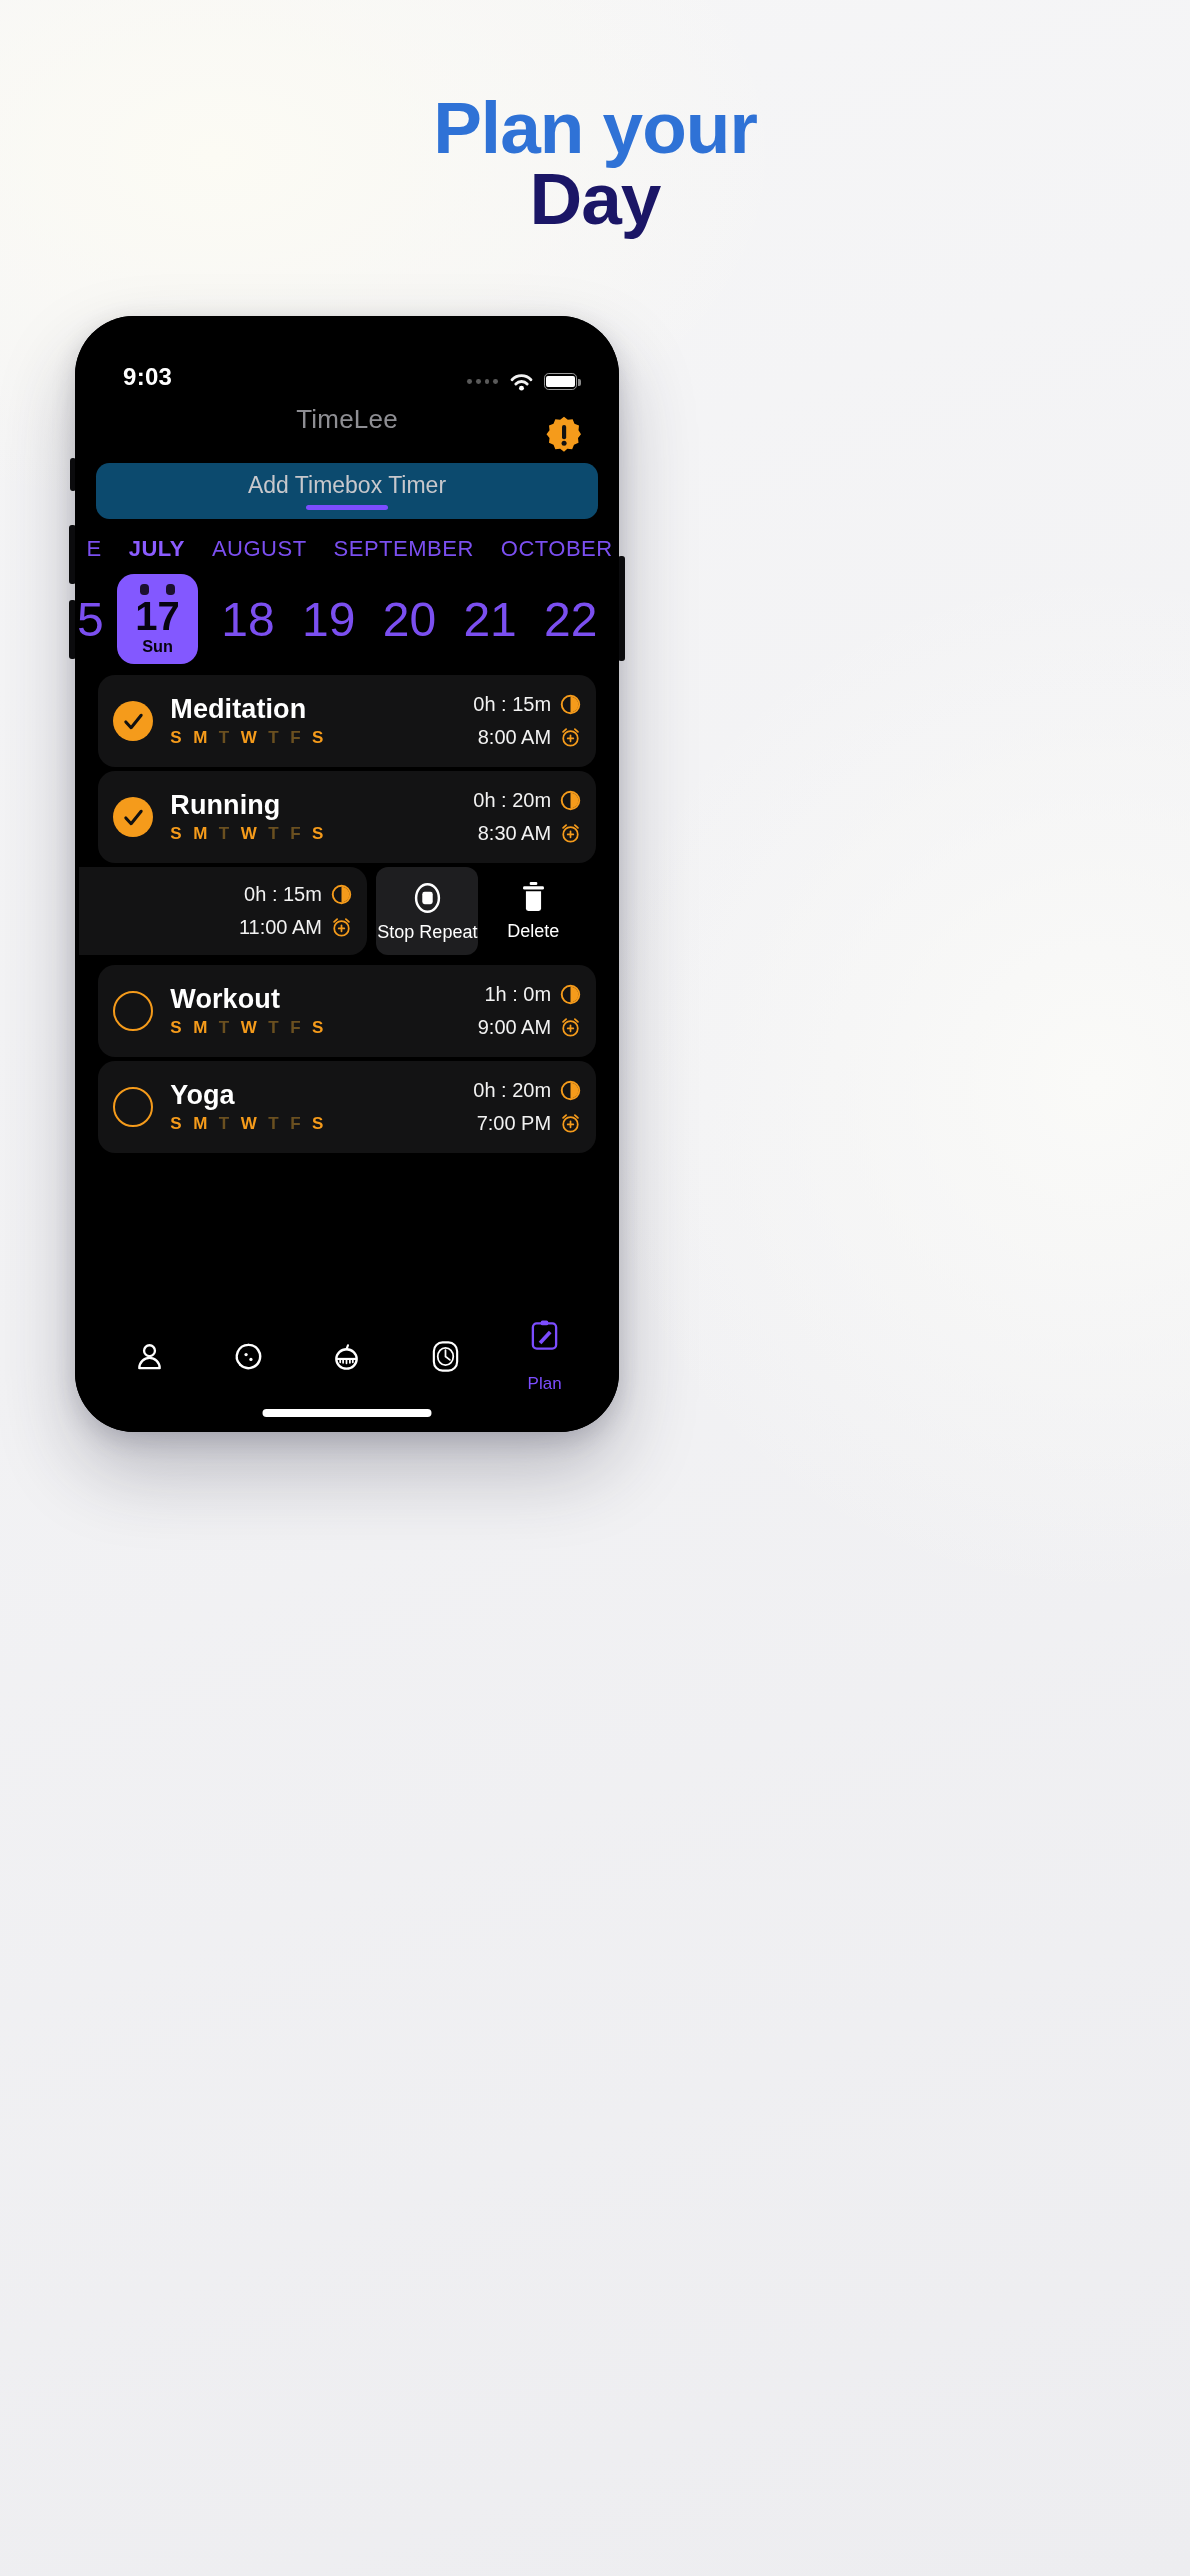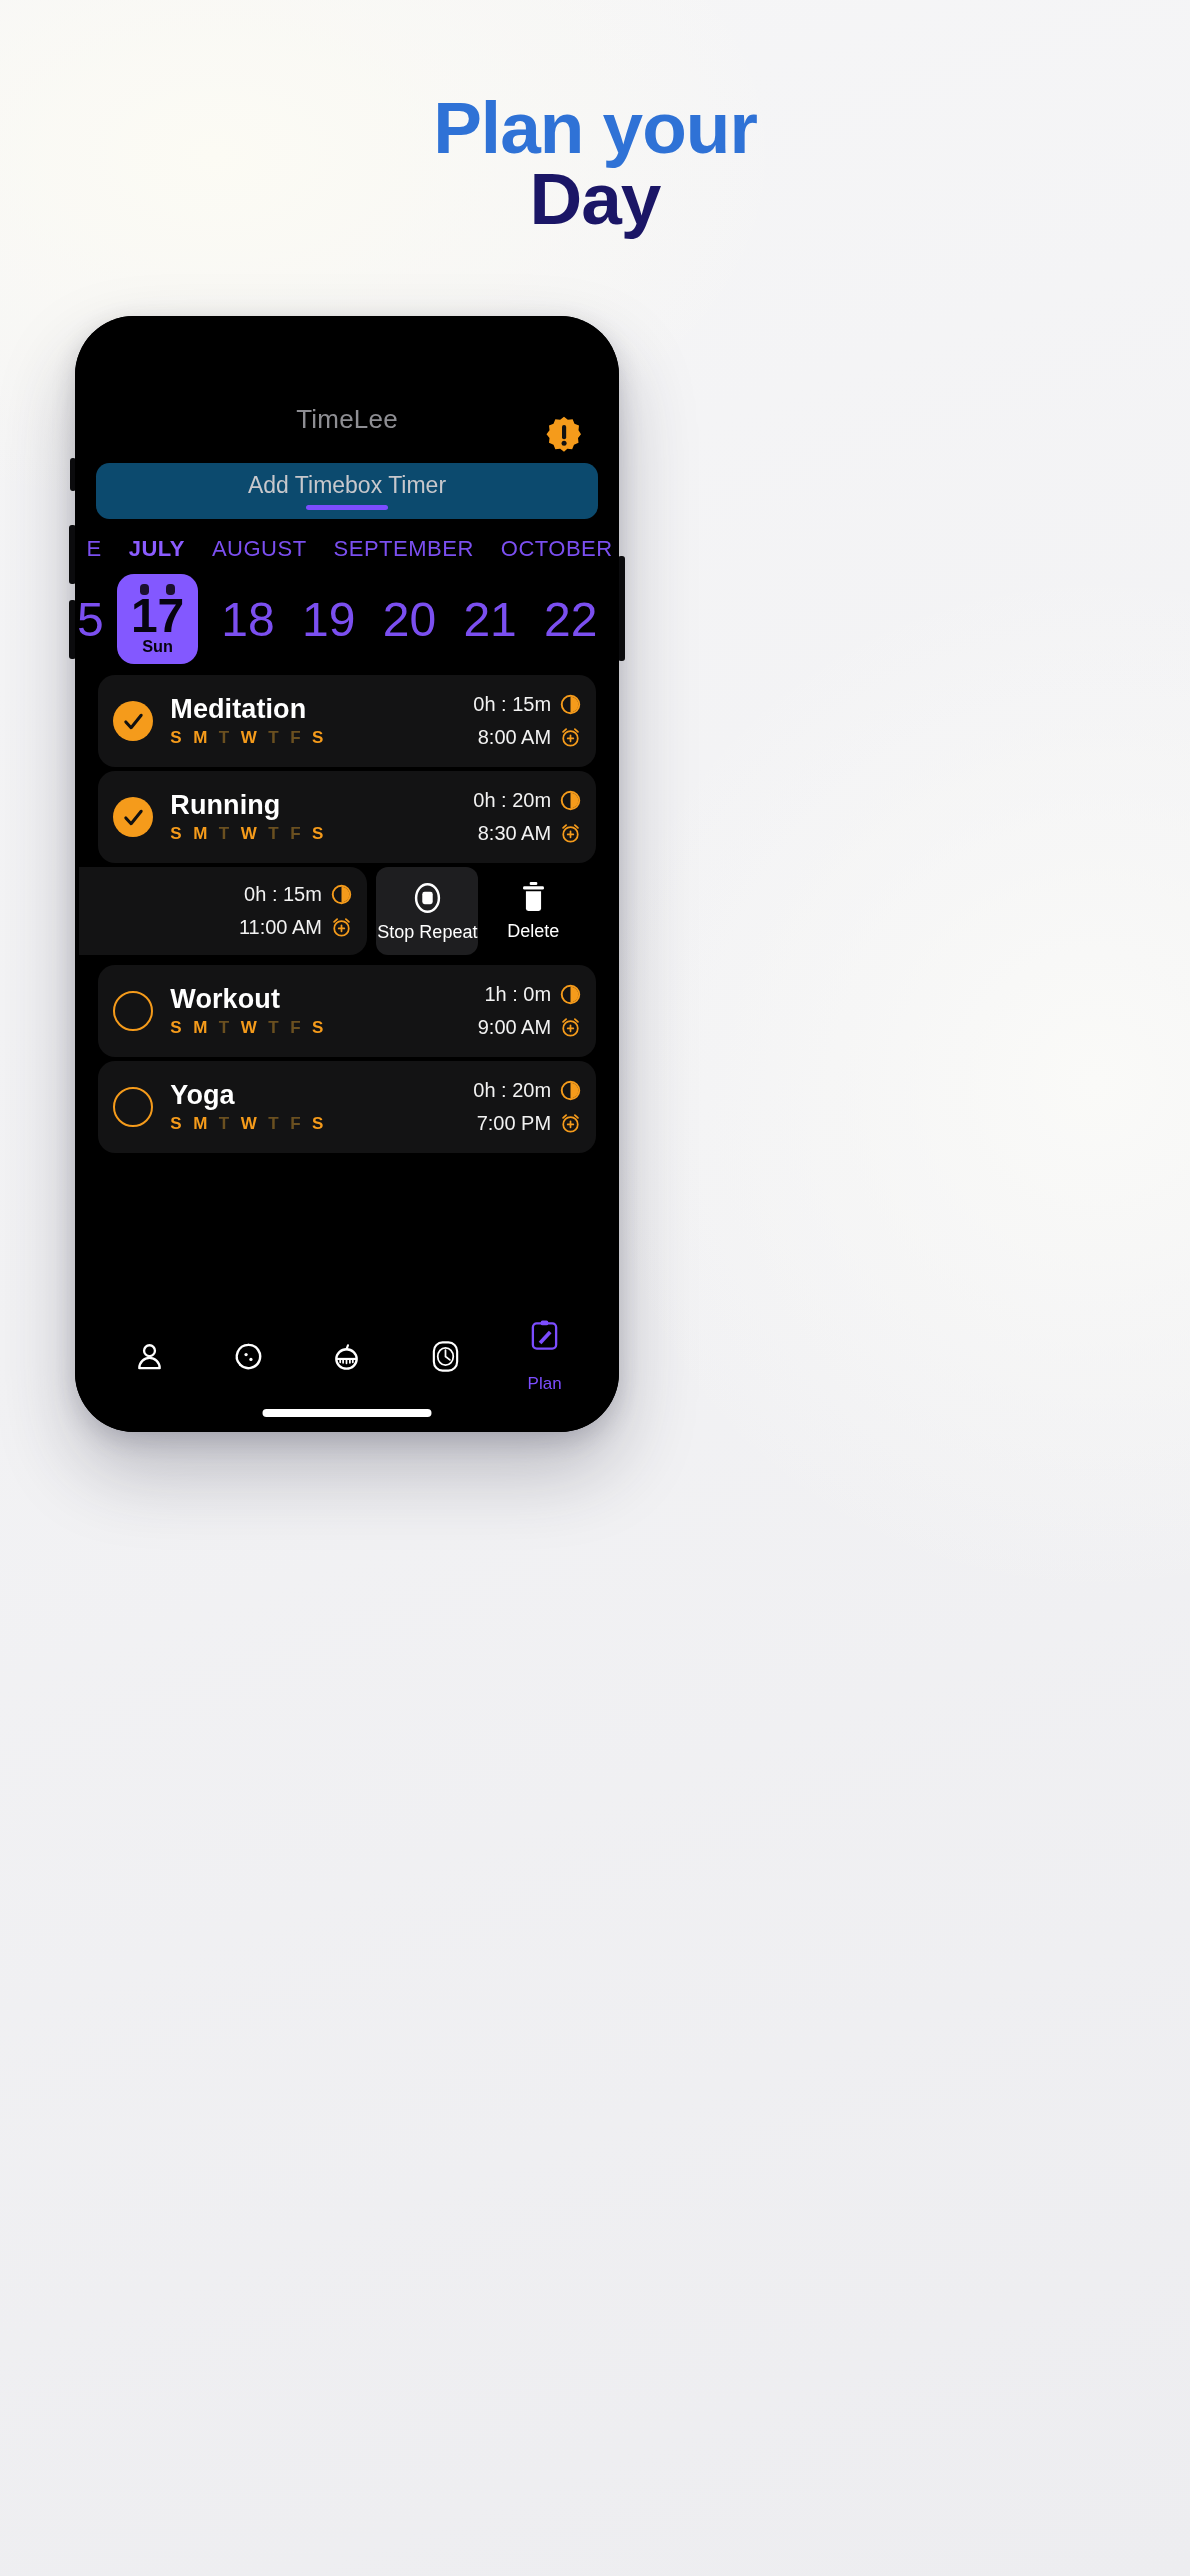--- a/index.html
+++ b/index.html
@@ -124,21 +124,21 @@
     display:flex; flex-direction:column; align-items:center; justify-content:center;
     color:#000;
     margin-left:5.8px; margin-right:5.8px;
   }
   .dt.sel::before,.dt.sel::after{
     content:""; position:absolute; top:9.6px; width:8.6px; height:11.5px;
     background:#1c1030; border-radius:3.8px;
   }
   .dt.sel::before{ left:23px; }
   .dt.sel::after{ right:23px; }
-  .dt.sel .d-num{ font-size:48px; font-weight:600; line-height:44px; margin-top:11.5px; color:#07040f;}
+  .dt.sel .d-num{ font-size:40px; font-weight:600; line-height:44px; margin-top:11.5px; color:#07040f;}
   .dt.sel .d-dow{ font-size:16.3px; font-weight:600; color:#07040f; margin-top:-1px;}
 
   
   .tasks{ position:absolute; top:359px; left:0; right:0; bottom:113px; }
 
   .card{
     position:absolute; left:23px; right:23px; height:92px;
     background:#131314; border-radius:17px;
     display:flex; align-items:center;
   }
@@ -201,20 +201,39 @@
 </div>
 
 <div class="phone">
   <div class="btn-side btn-mute"></div>
   <div class="btn-side btn-vol1"></div>
   <div class="btn-side btn-vol2"></div>
   <div class="btn-side btn-pwr"></div>
 
   <div class="phone-inner">
 
+    <div class="statusbar">
+      <div class="sb-time">9:03</div>
+      <div class="sb-right">
+        <div class="sb-dots">
+            <i></i>
+            <i></i>
+            <i></i>
+            <i></i>
+          </div>
+        <svg width="25" height="18" viewBox="0 0 26 19">
+          <path d="M3 7 A14 14 0 0 1 23 7" stroke="#f2f2f2" stroke-width="3" fill="none" stroke-linecap="round"></path>
+          <path d="M7 11.5 A8.5 8.5 0 0 1 19 11.5" stroke="#f2f2f2" stroke-width="3" fill="none" stroke-linecap="round"></path>
+          <circle cx="13" cy="16" r="2.6" fill="#fff"></circle>
+        </svg>
+        <div class="sb-batt">
+            <i></i>
+          </div>
+      </div>
+    </div>
 
     <div class="app-head">
       <div class="app-title">TimeLee</div>
       <svg class="badge-ic" viewBox="0 0 48 48">
         <path fill="#f59b1b" d="M24 2l4.6 3.6 5.8-.6 2.2 5.4 5.4 2.2-.6 5.8L44.4 23l-3.6 4.6.6 5.8-5.4 2.2-2.2 5.4-5.8-.6L24 44l-4.6-3.6-5.8.6-2.2-5.4-5.4-2.2.6-5.8L3 23l3.6-4.6-.6-5.8 5.4-2.2 2.2-5.4 5.8.6z"></path>
         <rect x="21.6" y="12" width="5" height="17" rx="2.4" fill="#111"></rect>
         <circle cx="24.1" cy="34" r="3" fill="#111"></circle>
       </svg>
     </div>
 

